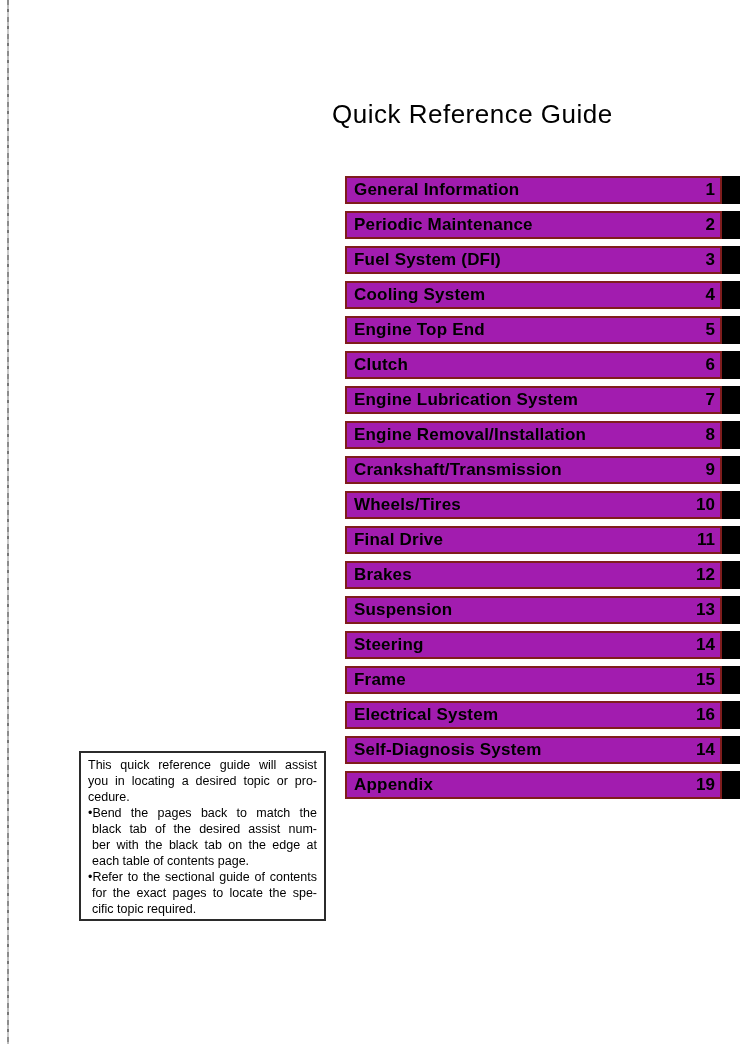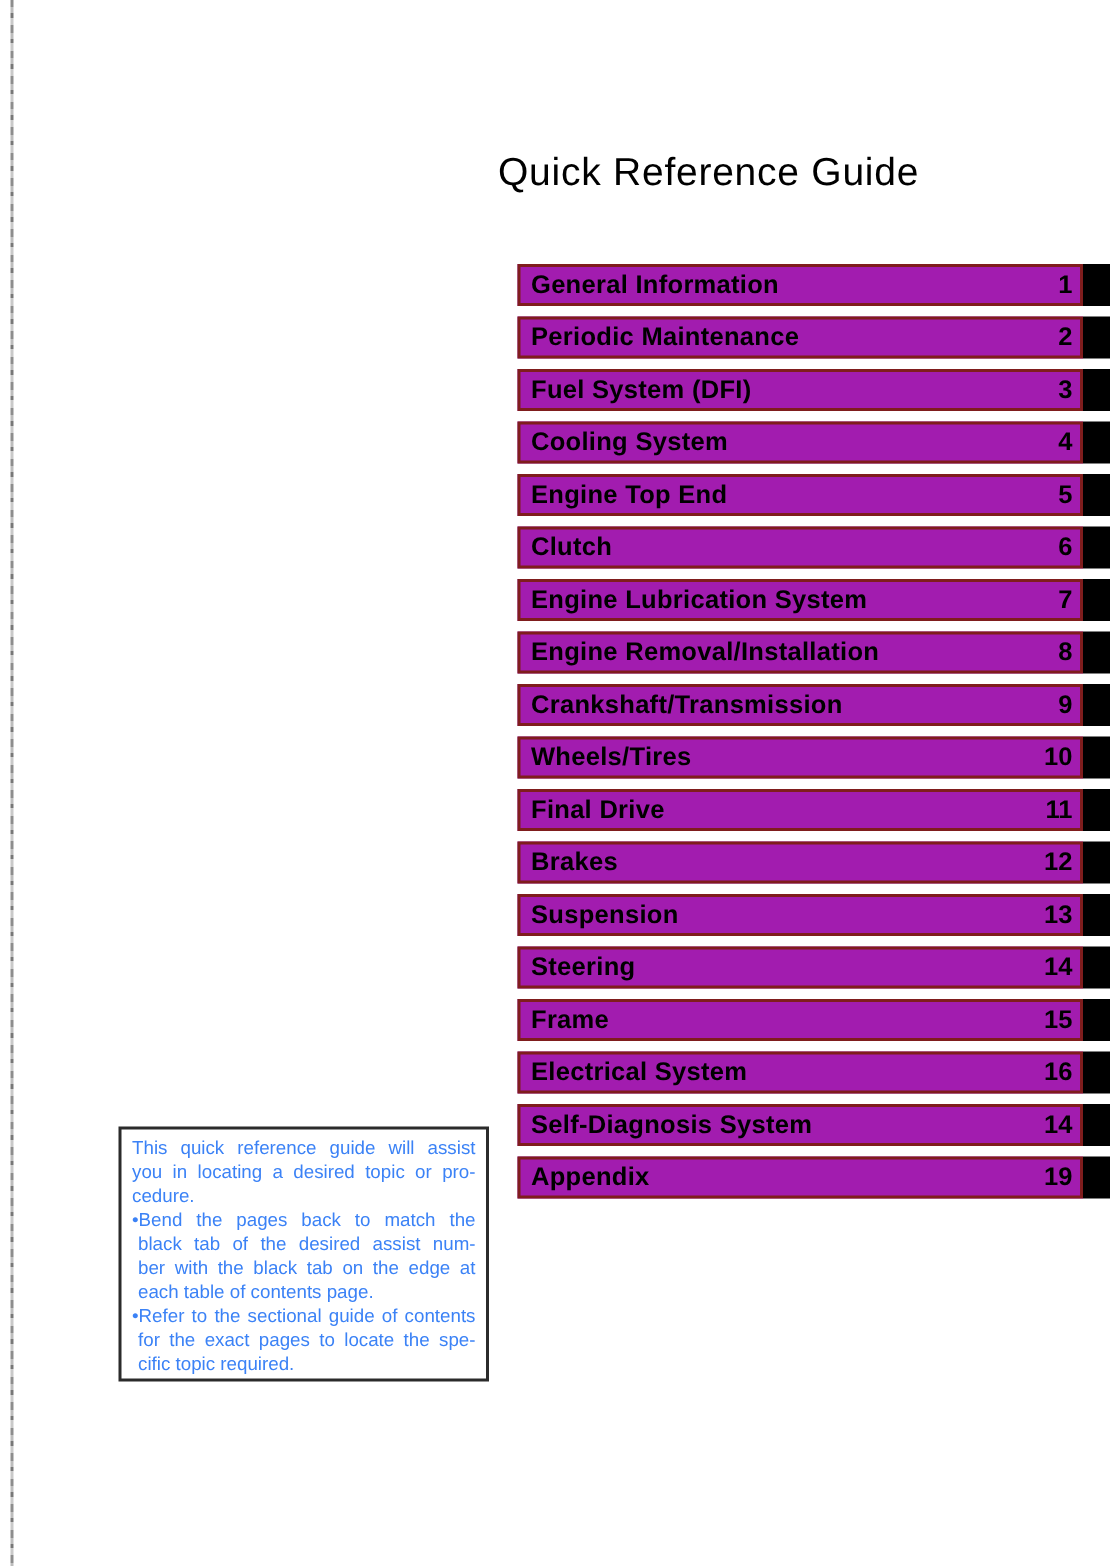--- a/index.html
+++ b/index.html
@@ -82,21 +82,21 @@
 
   .note-box {
     position: absolute;
     box-sizing: border-box;
     left: 79px;
     top: 751px;
     width: 247px;
     height: 170px;
     border: 2px solid #2b2b2b;
     padding: 4px 7px 0 7px;
-    color: #3b82f6;
+    color: #000000;
   }
   .note-line {
     font-size: 12.5px;
     line-height: 16px;
     text-align: justify;
     text-align-last: justify;
     white-space: normal;
   }
   .note-line.last {
     text-align-last: left;

